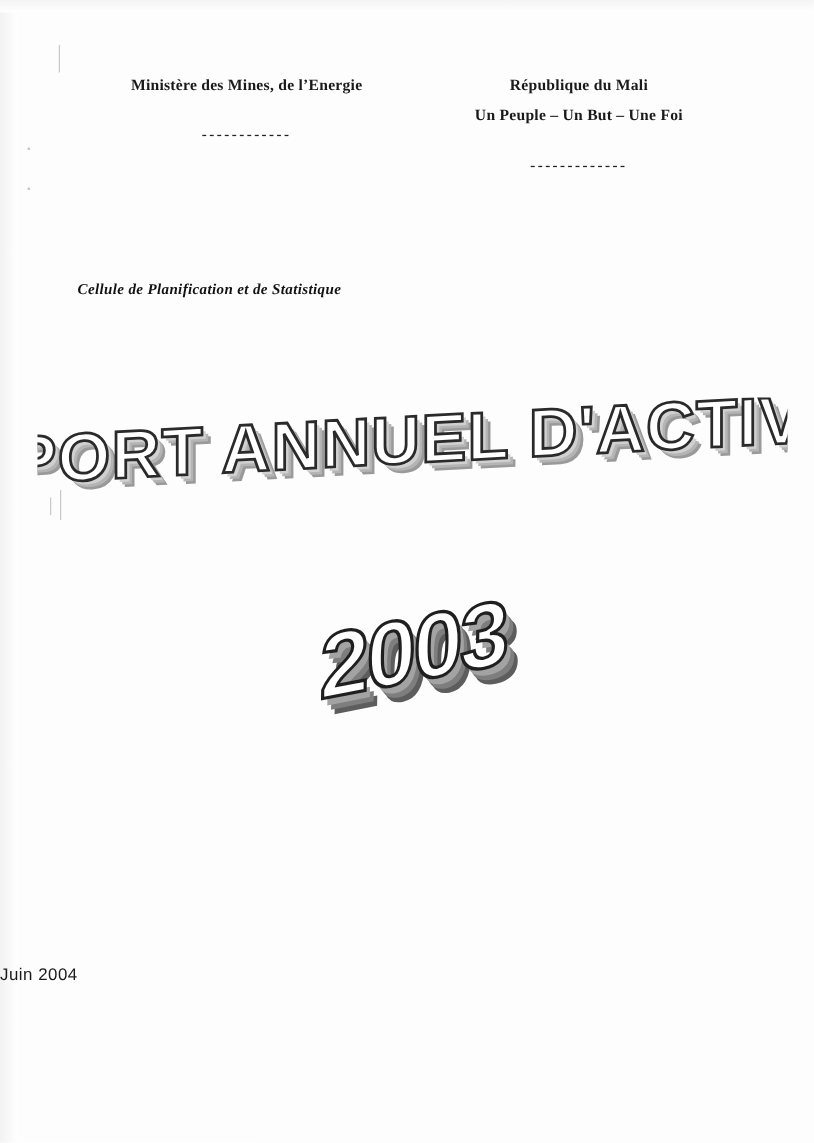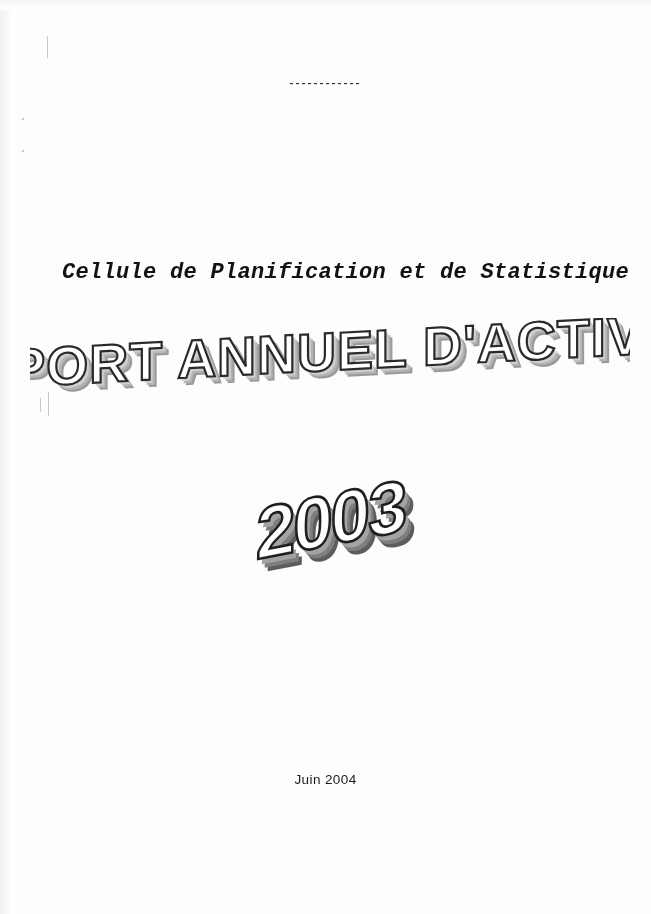--- a/index.html
+++ b/index.html
@@ -71,27 +71,26 @@
     letter-spacing: 2px;
     font-family: "Liberation Serif", serif;
     color: #222;
   }
 
   
   .subtitle {
     position: absolute;
     top: 224px;
     left: 62px;
-    font-family: Liberation Mono, monospace;
+    font-family: Liberation Serif, serif;
     font-style: italic;
     font-weight: bold;
-    font-size: 22px;
+    font-size: 12px;
     letter-spacing: 0.3px;
     color: #121212;
-    margin-top: 36px;
   }
 
   
   .wordart-title {
     position: absolute;
     top: 318px;
     left: 30px;
     width: 600px;
     height: 100px;
   }
@@ -106,21 +105,20 @@
     height: 130px;
   }
   .wordart-year svg { display: block; }
 
   
   .doc-date {
     position: absolute;
     top: 772px;
     left: 0;
     width: 651px;
-    text-align: center;
     font-family: "Liberation Sans", sans-serif;
     font-size: 13.5px;
     color: #1b1b1b;
     letter-spacing: 0.4px;
   }
 </style>
 </head>
 <body>
 
 <div class="page">
@@ -128,21 +126,27 @@
   <div class="scan-edge-left"></div>
   <div class="scan-edge-top"></div>
   <div class="scan-mark mark-a"></div>
   <div class="scan-mark mark-b"></div>
   <div class="scan-mark mark-c"></div>
   <div class="scan-mark mark-d"></div>
   <div class="scan-mark mark-e"></div>
 
   <div class="header">
     <div class="hcol">
+      <span>Ministère des Mines, de l’Energie</span>
       <div class="rule">------------</div>
+    </div>
+    <div class="hcol">
+      <span>République du Mali</span>
+      <span class="line2">Un Peuple – Un But – Une Foi</span>
+      <div class="rule">-------------</div>
     </div>
   </div>
 
   <div class="subtitle">Cellule de Planification et de  Statistique</div>
 
   <div class="wordart-title">
     <svg viewBox="0 0 600 100" width="600" height="100" aria-hidden="true">
       <defs>
         <g id="titleText">
           <text x="300" y="68" text-anchor="middle" font-family="Liberation Sans, sans-serif" font-size="54" font-weight="bold" letter-spacing="1">RAPPORT ANNUEL D'ACTIVITES</text>

